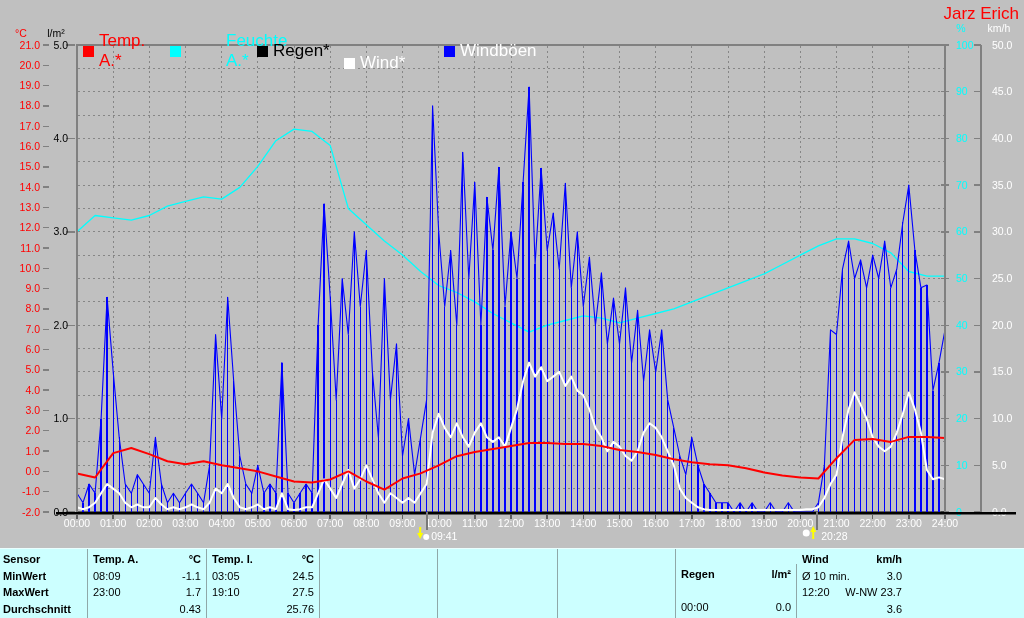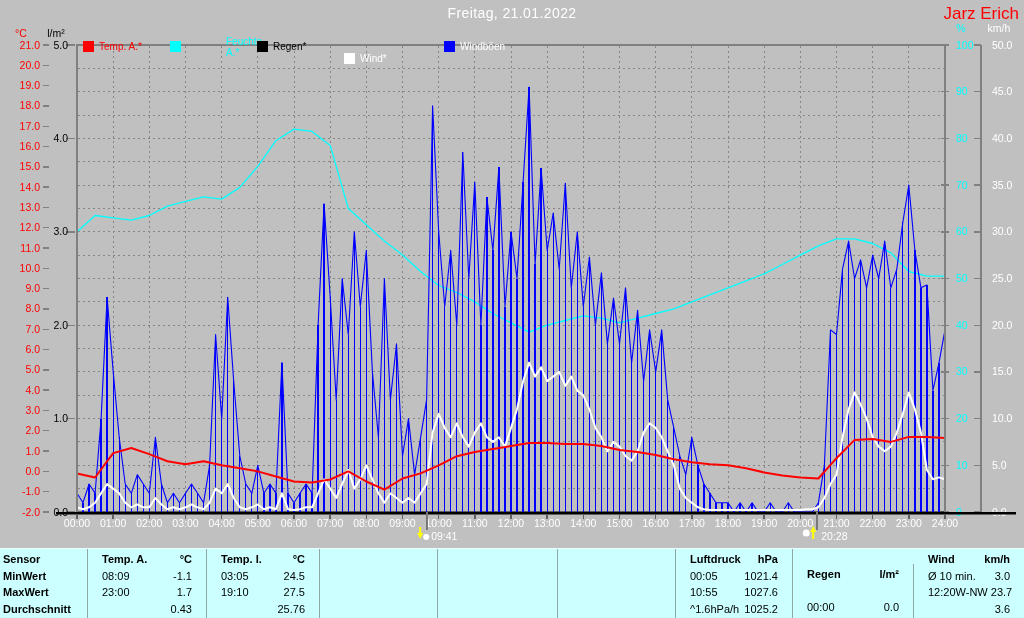--- a/index.html
+++ b/index.html
@@ -1,39 +1,38 @@
 <!DOCTYPE html>
 <html><head>
 <meta charset="utf-8">
 <style>
   html,body{margin:0;padding:0;background:#c0c0c0;}
   body{width:1024px;height:618px;overflow:hidden;font-family:"Liberation Sans",sans-serif;}
   .screen{position:relative;width:1024px;height:618px;background:#c0c0c0;}
   #title{position:absolute;top:5px;left:0;width:100%;text-align:center;color:#ffffff;font-size:14px;letter-spacing:.4px;}
   #station{position:absolute;top:4px;right:5px;color:#ff0000;font-size:17px;}
-  #legend{position:absolute;left:83px;top:29px;display:flex;font-size:10px;align-items:center;}
+  #legend{position:absolute;left:83px;top:29px;display:flex;font-size:17px;align-items:center;}
   .legend-item{display:flex;align-items:center;width:87px;}
   .legend-item:nth-child(4){width:100px;margin-top:24px;}
   .swatch{width:11px;height:11px;margin-right:5px;flex:none;}
   #chart{position:absolute;left:0;top:0;}
   svg text{font-size:10.5px;font-family:"Liberation Sans",sans-serif;}
   #stats{position:absolute;left:0;top:548px;width:1024px;height:70px;background:#ccffff;
          display:flex;font-size:11px;color:#000;border-top:1px solid #eaffff;box-sizing:border-box;}
   .tcol{box-sizing:border-box;border-right:1px solid #8fa8a8;padding-top:2px;}
   .c0{width:88px;} .c1{width:119px;} .c2{width:113px;} .c3{width:118px;} .c4{width:120px;}
   .c5{width:118px;} .c6{width:117px;} .c7{width:121px;margin-top:15px;} .c8{width:110px;border-right:none;}
-  .trow{height:16.5px;display:flex;justify-content:space-between;align-items:center;padding:0 14px;white-space:nowrap;}
+  .trow{height:16.5px;display:flex;justify-content:space-between;align-items:center;padding:0 5px;white-space:nowrap;}
   .rowlabels .trow{justify-content:flex-start;font-weight:bold;padding-left:3px;}
   .th{font-weight:bold;}
 </style>
 </head>
 <body>
 
 <div class="screen">
-  <div id="title">Freitag, 21.01.2022</div>
   <div id="station">Jarz Erich</div>
 
   <svg id="chart" width="1024" height="548">
       <g>
         <line x1="78" y1="488.65" x2="944" y2="488.65" stroke="#868686" stroke-width="1" stroke-dasharray="2 3" shape-rendering="crispEdges"></line>
         <line x1="78" y1="465.3" x2="944" y2="465.3" stroke="#868686" stroke-width="1" stroke-dasharray="2 3" shape-rendering="crispEdges"></line>
         <line x1="78" y1="441.95" x2="944" y2="441.95" stroke="#868686" stroke-width="1" stroke-dasharray="2 3" shape-rendering="crispEdges"></line>
         <line x1="78" y1="418.6" x2="944" y2="418.6" stroke="#868686" stroke-width="1" stroke-dasharray="2 3" shape-rendering="crispEdges"></line>
         <line x1="78" y1="395.25" x2="944" y2="395.25" stroke="#868686" stroke-width="1" stroke-dasharray="2 3" shape-rendering="crispEdges"></line>
         <line x1="78" y1="371.9" x2="944" y2="371.9" stroke="#868686" stroke-width="1" stroke-dasharray="2 3" shape-rendering="crispEdges"></line>
@@ -479,38 +478,20 @@
       <div class="trow">
           <span></span>
           <span>25.76</span>
         </div>
     </div>
 
     <div class="tcol c3"></div>
     <div class="tcol c4"></div>
     <div class="tcol c5"></div>
 
-    <div class="tcol c6">
-      <div class="trow">
-          <span class="th">Luftdruck</span>
-          <span class="th">hPa</span>
-        </div>
-      <div class="trow">
-          <span>00:05</span>
-          <span>1021.4</span>
-        </div>
-      <div class="trow">
-          <span>10:55</span>
-          <span>1027.6</span>
-        </div>
-      <div class="trow">
-          <span>^1.6hPa/h</span>
-          <span>1025.2</span>
-        </div>
-    </div>
 
     <div class="tcol c7">
       <div class="trow">
           <span class="th">Regen</span>
           <span class="th">l/m²</span>
         </div>
       <div class="trow"></div>
       <div class="trow">
           <span>00:00</span>
           <span>0.0</span>

